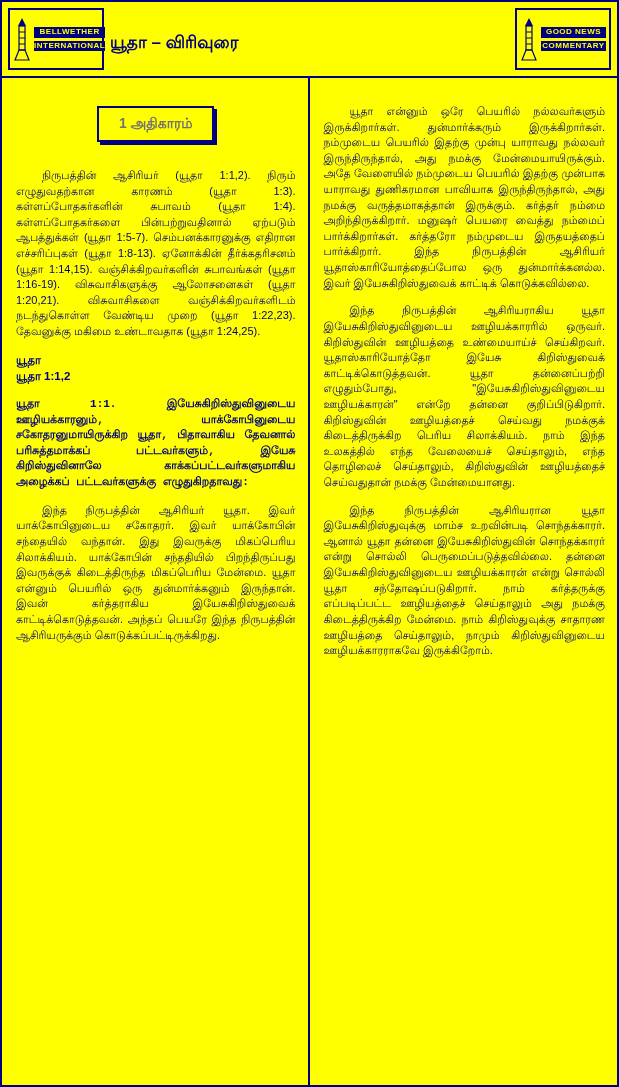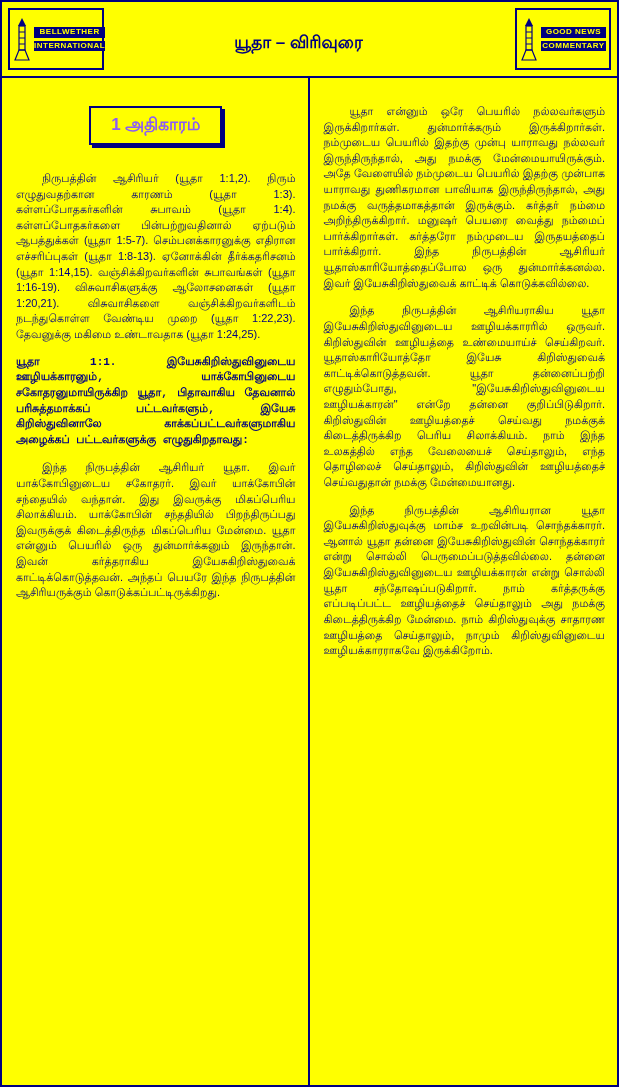--- a/index.html
+++ b/index.html
@@ -66,21 +66,21 @@
     letter-spacing: 0.5px;
     padding: 1px 0;
     line-height: 1.1;
     white-space: nowrap;
     overflow: hidden;
   }
   .header-titles {
     flex: 1 1 auto;
     display: flex;
     flex-direction: column;
-    align-items: center;
+    align-items: flex-start;
     justify-content: center;
     padding-top: 8px;
   }
   .title-ta {
     font-size: 17px;
     font-weight: bold;
     color: #000080;
     line-height: 1.2;
     text-align: center;
   }
@@ -107,22 +107,22 @@
     border-right: 2px solid #000080;
   }
   .chapter-badge-wrap {
     display: flex;
     justify-content: center;
     margin: 14px 0 26px 0;
   }
   .chapter-badge {
     border: 2px solid #000080;
     background: #ffff00;
-    color: #8b5cf6;
-    font-size: 17px;
+    color: #737373;
+    font-size: 14px;
     font-weight: bold;
     padding: 7px 20px;
     box-shadow: 3px 3px 0 #000080;
   }
   p {
     margin: 12px 0 12px 0;
     color: #000080;
     font-size: 11px;
     line-height: 1.42;
     text-align: justify;
@@ -194,20 +194,24 @@
   <div class="columns">
 
     <div class="col left">
 
       <div class="chapter-badge-wrap">
         <div class="chapter-badge">1 அதிகாரம்</div>
       </div>
 
       <p class="indent">நிருபத்தின் ஆசிரியர் (யூதா 1:1,2). நிரும் எழுதுவதற்கான காரணம் (யூதா 1:3). கள்ளப்போதகர்களின் சுபாவம் (யூதா 1:4). கள்ளப்போதகர்களை பின்பற்றுவதினால் ஏற்படும் ஆபத்துக்கள் (யூதா 1:5-7). செம்பனக்காரனுக்கு எதிரான எச்சரிப்புகள் (யூதா 1:8-13). ஏனோக்கின் தீர்க்கதரிசனம் (யூதா 1:14,15). வஞ்சிக்கிறவர்களின் சுபாவங்கள் (யூதா 1:16-19). விசுவாசிகளுக்கு ஆலோசனைகள் (யூதா 1:20,21). விசுவாசிகளை வஞ்சிக்கிறவர்களிடம் நடந்துகொள்ள வேண்டிய முறை (யூதா 1:22,23). தேவனுக்கு மகிமை உண்டாவதாக (யூதா 1:24,25).</p>
 
+      <div class="ref-head">
+        <div>யூதா</div>
+        <div>யூதா 1:1,2</div>
+      </div>
 
       <p class="bold">யூதா 1:1. இயேசுகிறிஸ்துவினுடைய ஊழியக்காரனும், யாக்கோபினுடைய சகோதரனுமாயிருக்கிற யூதா, பிதாவாகிய தேவனால் பரிசுத்தமாக்கப் பட்டவர்களும், இயேசு கிறிஸ்துவினாலே காக்கப்பட்டவர்களுமாகிய அழைக்கப் பட்டவர்களுக்கு எழுதுகிறதாவது:</p>
 
 
       <p class="indent">இந்த நிருபத்தின் ஆசிரியர் யூதா. இவர் யாக்கோபினுடைய சகோதரர். இவர் யாக்கோபின் சந்தையில் வந்தான். இது இவருக்கு மிகப்பெரிய சிலாக்கியம். யாக்கோபின் சந்ததியில் பிறந்திருப்பது இவருக்குக் கிடைத்திருந்த மிகப்பெரிய மேன்மை. யூதா என்னும் பெயரில் ஒரு துன்மார்க்கனும் இருந்தான். இவன் கர்த்தராகிய இயேசுகிறிஸ்துவைக் காட்டிக்கொடுத்தவன். அந்தப் பெயரே இந்த நிருபத்தின் ஆசிரியருக்கும் கொடுக்கப்பட்டிருக்கிறது.</p>
 
     </div>
 
     <div class="col right">
 

